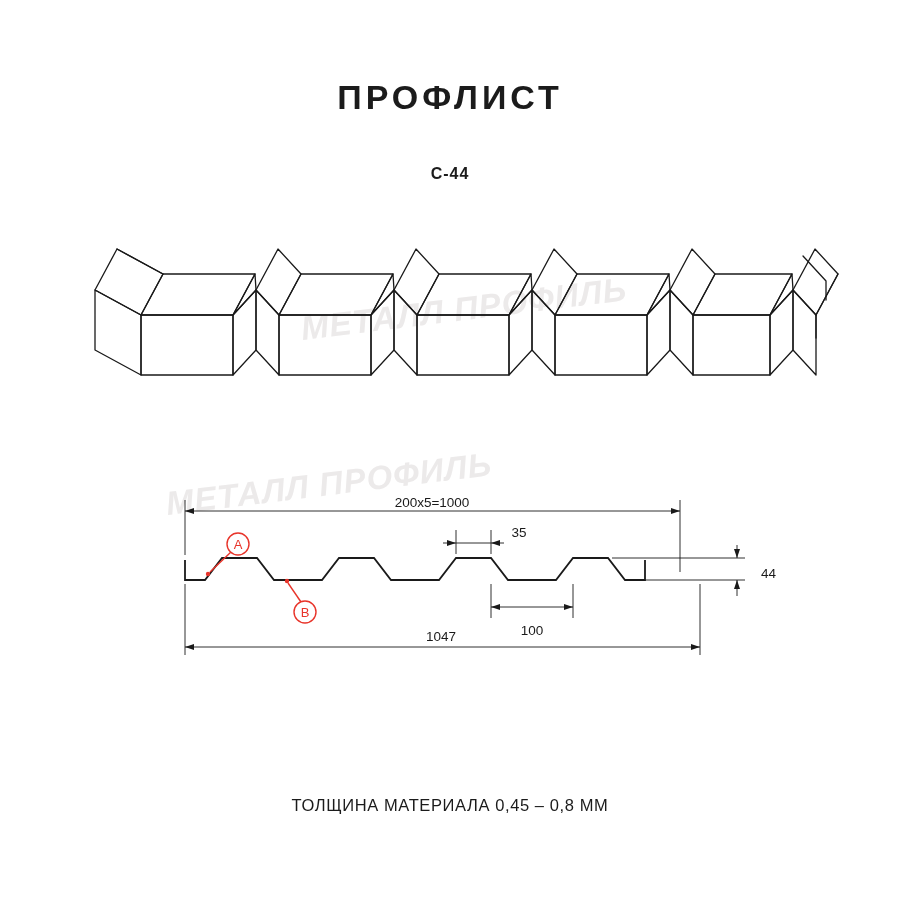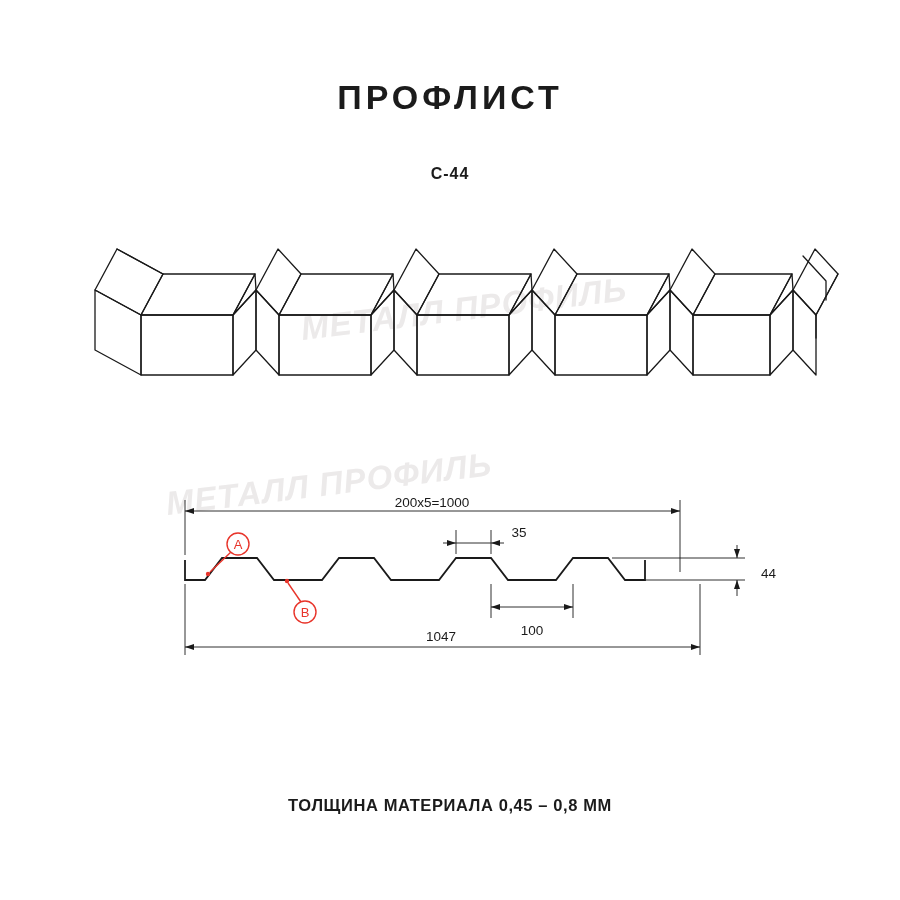--- a/index.html
+++ b/index.html
@@ -43,21 +43,21 @@
     color: #1b1b1b;
     margin-top: 34px;
   }
   .footer-note {
     position: absolute;
     top: 796px;
     left: 0;
     width: 900px;
     text-align: center;
     font-size: 16.5px;
-    font-weight: bold;
+    font-weight: normal;
     letter-spacing: 0.6px;
     color: #1b1b1b;
   }
   .svg-layer {
     position: absolute;
     top: 0;
     left: 0;
   }
   .wm {
     position: absolute;

